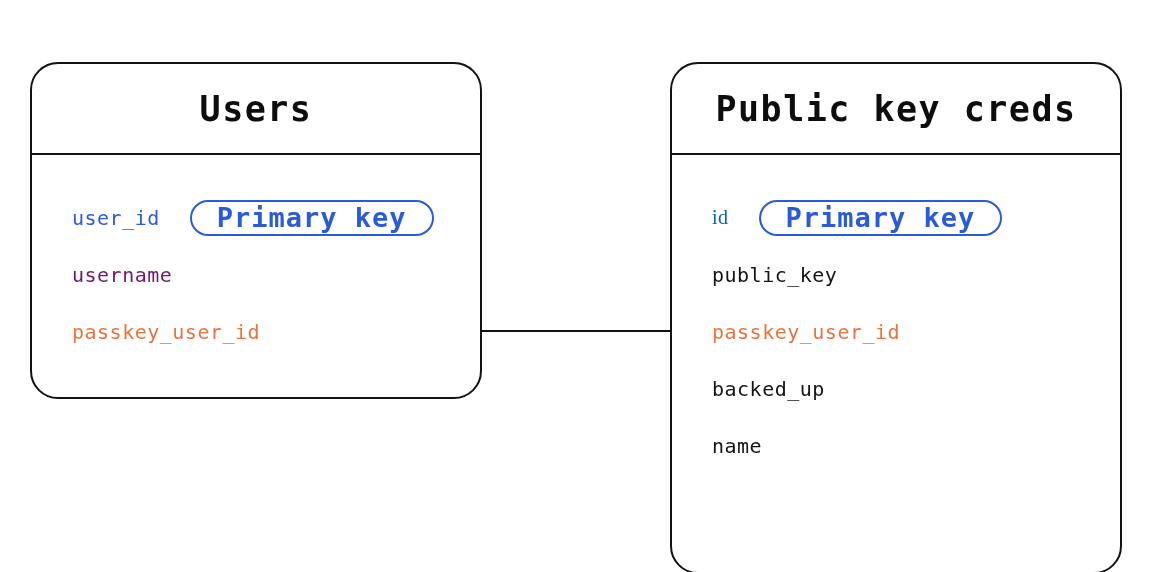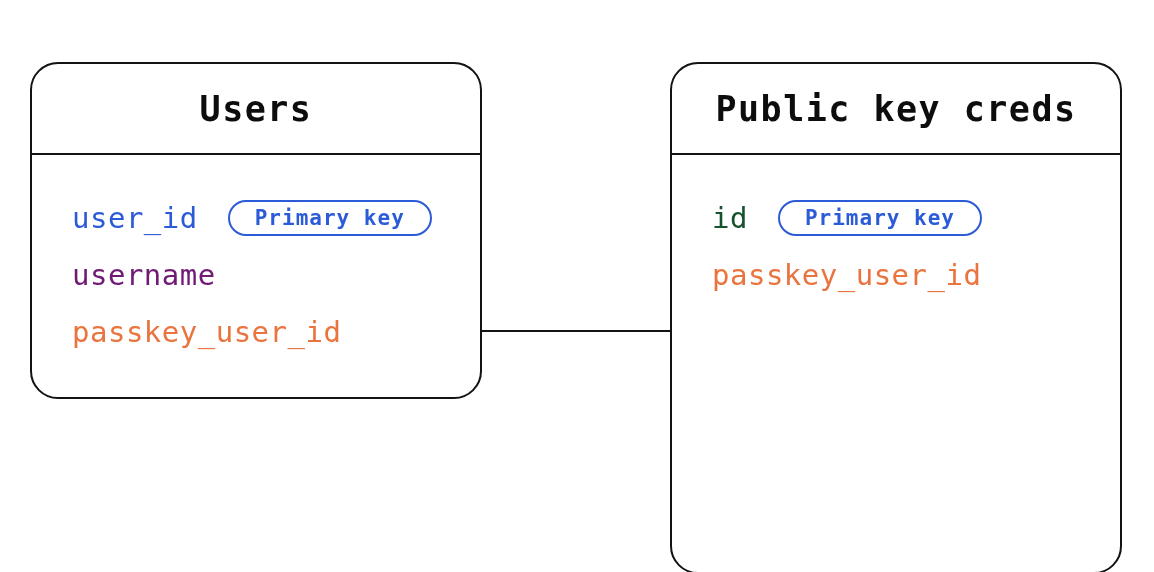--- a/index.html
+++ b/index.html
@@ -53,32 +53,32 @@
   .field-list {
     padding: 34px 0 0 40px;
   }
   .field-row {
     height: 57px;
     display: flex;
     align-items: center;
     white-space: nowrap;
   }
   .field-name {
-    font-size: 29px;
+    font-size: 20px;
     letter-spacing: 0.5px;
   }
   .pk-badge {
     box-sizing: border-box;
     margin-left: 30px;
     height: 36px;
     padding: 0 25px;
     border: 2px solid var(--blue, #2b5bd7);
     border-radius: 999px;
     color: var(--blue, #2b5bd7);
-    font-size: 21px;
+    font-size: 27px;
     font-weight: bold;
     letter-spacing: 1px;
     display: inline-flex;
     align-items: center;
     justify-content: center;
   }
   .relationship-line {
     position: absolute;
     left: 482px;
     top: 303px;
@@ -111,22 +111,31 @@
   </div>
 
   <div class="relationship-line"></div>
 
   <div class="table-card" id="table-public-key-creds">
     <div class="table-header">
       <span class="table-title">Public key creds</span>
     </div>
     <div class="field-list">
         <div class="field-row">
-          <span class="field-name" style="color: #14532d;">id</span>
+          <span class="field-name" style="color: #0369a1; font-family: Liberation Serif, serif;">id</span>
           <span class="pk-badge">Primary key</span>
         </div>
         <div class="field-row">
+          <span class="field-name" style="color: rgb(20, 20, 20);">public_key</span>
+        </div>
+        <div class="field-row">
           <span class="field-name" style="color: rgb(233, 116, 62);">passkey_user_id</span>
+        </div>
+        <div class="field-row">
+          <span class="field-name" style="color: rgb(20, 20, 20);">backed_up</span>
+        </div>
+        <div class="field-row">
+          <span class="field-name" style="color: rgb(20, 20, 20);">name</span>
         </div>
       </div>
   </div>
 
 </div>
 
 </body></html>

